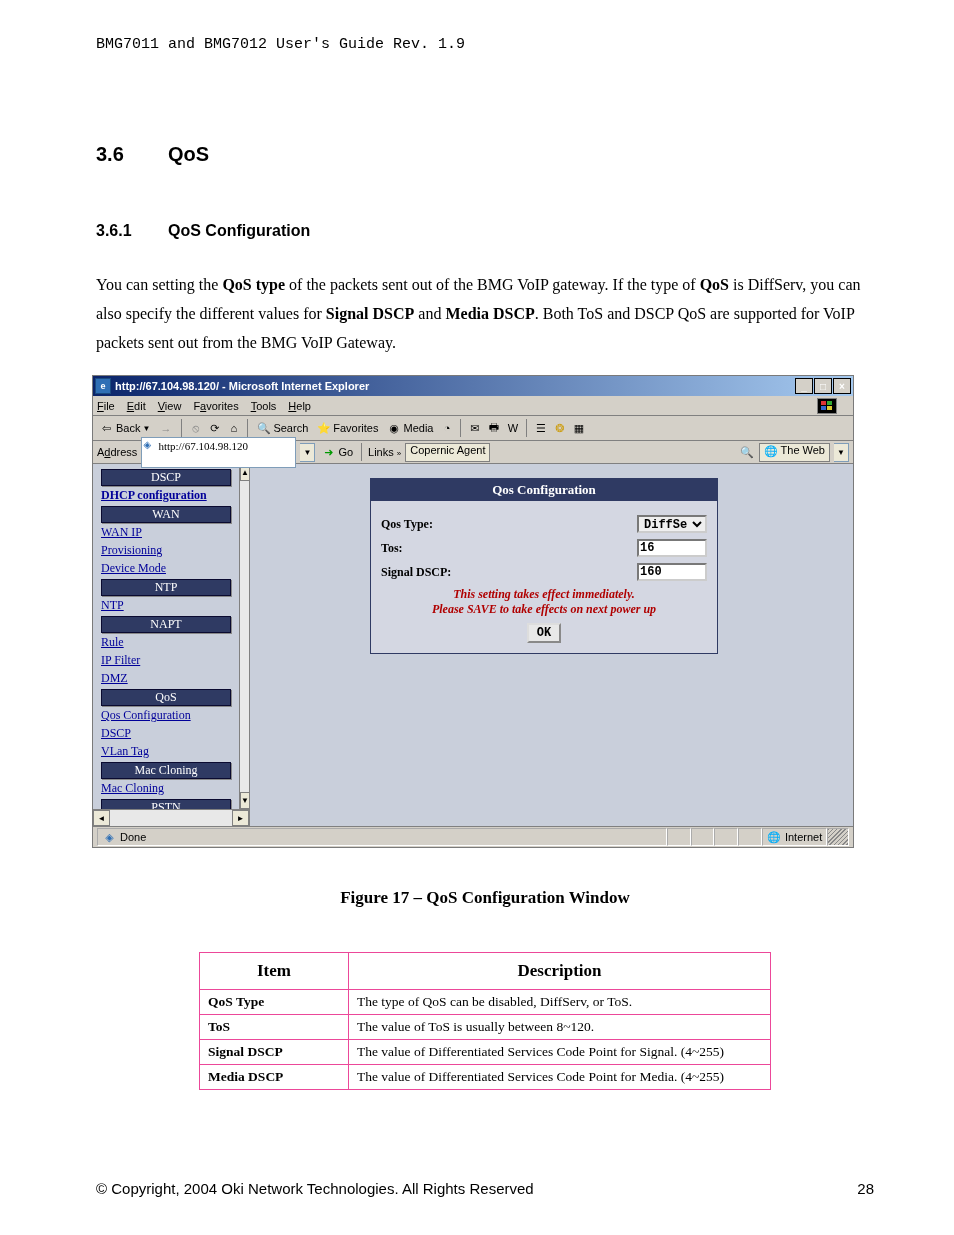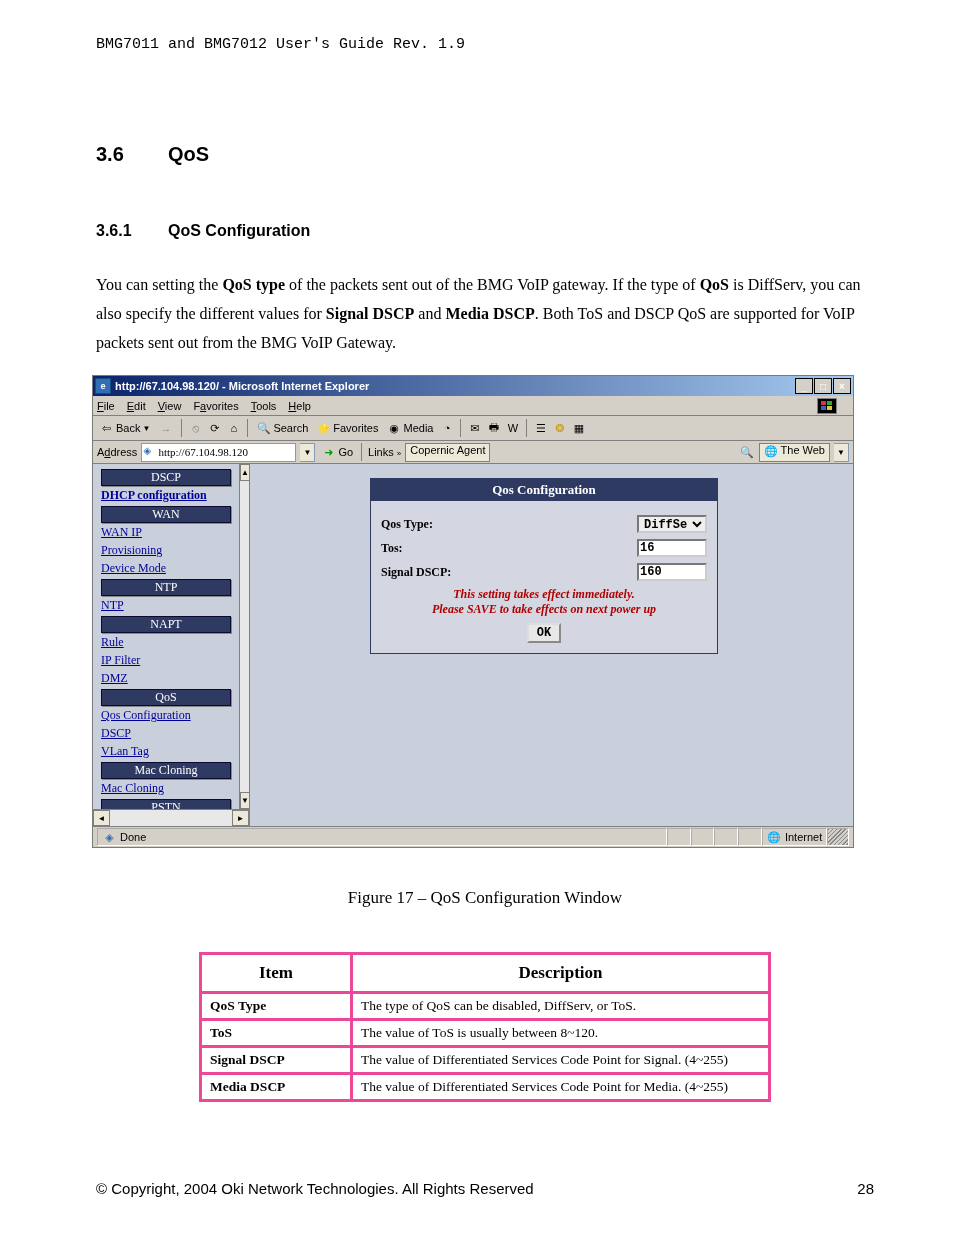--- a/index.html
+++ b/index.html
@@ -19,21 +19,21 @@
   .menubar{height:19px;background:#d4d0c8;display:flex;align-items:center;padding:0 4px;border-bottom:1px solid #808080}
   .menubar span{margin-right:12px}
   .menubar span u{text-decoration:underline}
   .flag{width:18px;height:14px;margin-left:auto;background:#000;border:1px solid #808080;display:flex;align-items:center;justify-content:center}
   .flag svg{width:12px;height:10px}
   .toolbar{height:24px;background:#d4d0c8;display:flex;align-items:center;padding:0 4px;border-bottom:1px solid #808080;gap:4px}
   .tb-btn{display:flex;align-items:center;gap:2px;padding:0 2px}
   .tb-sep{width:1px;height:18px;background:#808080;margin:0 2px}
   .ico{width:15px;height:15px;display:inline-flex;align-items:center;justify-content:center;font-size:11px}
   .addr{height:22px;background:#d4d0c8;display:flex;align-items:center;padding:0 4px;border-bottom:1px solid #808080;gap:4px}
-  .addr input.url{flex:0 0 285px;height:17px;border:1px solid #7f9db9;font-family:Tahoma;font-size:11px;padding:0 2px 0 16px;background:#fff}
+  .addr input.url{flex:0 0 285px;height:17px;border:1px solid #7f9db9;font-family:Tahoma;font-size:11px;padding:0 2px 12px 16px;background:#fff}
   .addr-wrap{position:relative}
   .addr-wrap .eico{position:absolute;left:2px;top:2px}
   .dd{width:14px;height:17px;border:1px solid #7f9db9;border-left:none;background:#ece9d8;display:flex;align-items:center;justify-content:center;font-size:8px}
   .btnish{height:17px;border:1px solid #808080;background:#ece9d8;display:flex;align-items:flex-start;padding:0 4px;gap:2px}
   .content{display:flex;height:362px;background:#c9cfdb}
   .sidebar-wrap{width:156px;display:flex;flex-direction:column;background:#c9cfdb;border-right:1px solid #808080}
   .sidebar{flex:1;overflow:hidden;padding:0;display:flex}
   .sb-inner{flex:1;padding:4px 8px 0 8px}
   .sb-scroll{width:16px;background:#d4d0c8;border-left:1px solid #808080;display:flex;flex-direction:column}
   .sb-scroll .arr{height:15px;background:#ece9d8;border:1px solid #808080;display:flex;align-items:center;justify-content:center;font-size:8px}
@@ -49,23 +49,23 @@
   .panel-b{background:#d4d7e2;padding:8px 10px 10px 10px}
   .row{display:flex;align-items:center;justify-content:flex-end;margin:6px 0;gap:6px}
   .row .lab{flex:1;text-align:left;font-family:"Times New Roman",serif;font-size:12px;font-weight:700}
   .row .fld{width:70px}
   .row select,.row input.txt{width:70px;height:18px;font-family:"Courier New",monospace;font-size:12px;font-weight:700;border:2px inset #ccc;padding:0 1px;box-sizing:border-box}
   .warn{text-align:center;font-family:Georgia,serif;font-size:12px;font-style:italic;font-weight:700;color:#b00000;line-height:15px;margin-top:4px}
   .okrow{text-align:center;margin-top:6px}
   .okbtn{font-family:"Courier New",monospace;font-size:12px;font-weight:700;padding:1px 8px;border:2px outset #ddd;background:#e8e8e8}
   .status{height:20px;background:#d4d0c8;border-top:1px solid #808080;display:flex;align-items:center;padding:0 4px}
   .status .cell{border:1px inset #fff;height:16px;display:flex;align-items:center;padding:0 4px;gap:3px}
-  .caption{text-align:center;font-weight:400;font-size:17px;margin:40px 0 44px 0}
+  .caption{text-align:center;font-weight:700;font-size:17px;margin:40px 0 44px 0}
   table.desc{width:572px;margin:0 auto;border-collapse:collapse;font-size:14px}
-  table.desc th,table.desc td{border:3px solid #ec4899;padding:4px 8px;text-align:left;vertical-align:middle}
+  table.desc th,table.desc td{border:1px solid #ec4899;padding:4px 8px;text-align:left;vertical-align:middle}
   table.desc th{font-size:17px;font-weight:700;text-align:center;height:28px}
   table.desc td.item{font-weight:700;width:132px;font-size:13.5px}
   table.desc td.dsc{font-size:13.5px}
   .footer{position:absolute;left:96px;right:80px;bottom:38px;display:flex;font-family:Arial,Helvetica,sans-serif;font-size:15px}
   .footer .pn{margin-left:auto}
 </style>
 </head>
 <body>
 
 <div class="page">

